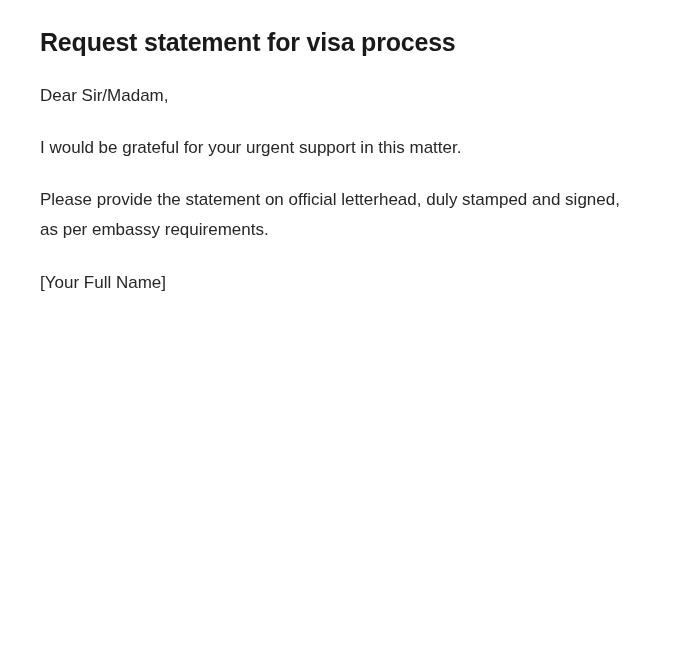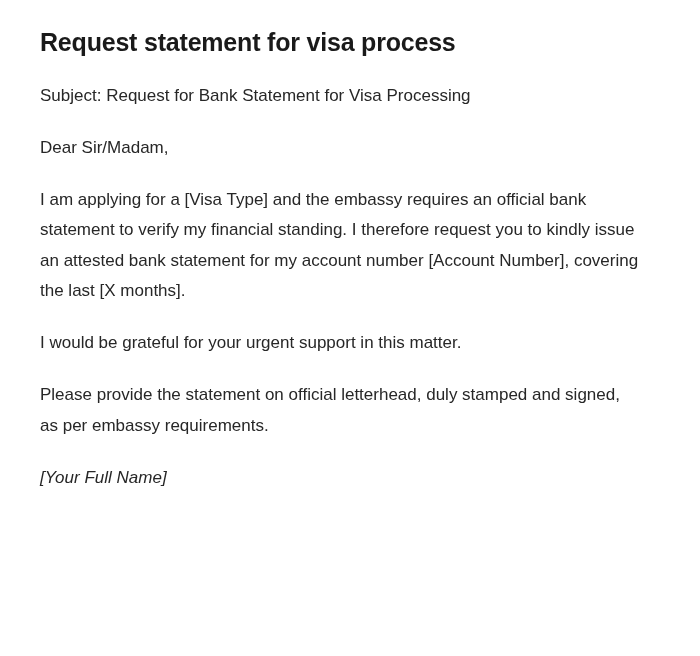--- a/index.html
+++ b/index.html
@@ -32,29 +32,26 @@
   }
   .doc-body p {
     font-size: 17px;
     line-height: 1.78;
     margin: 0 0 22px 0;
     color: #272727;
     max-width: 600px;
   }
   .doc-body p:last-child {
     margin-bottom: 0;
-    font-style: italic;
   }
 </style>
 </head>
 <body>
 
 <div class="page">
   <h1 class="doc-title">Request statement for visa process</h1>
   <div class="doc-body">
-    <p>Subject: Request for Bank Statement for Visa Processing</p>
     <p>Dear Sir/Madam,</p>
-    <p>I am applying for a [Visa Type] and the embassy requires an official bank statement to verify my financial standing. I therefore request you to kindly issue an attested bank statement for my account number [Account Number], covering the last [X months].</p>
     <p>I would be grateful for your urgent support in this matter.</p>
     <p>Please provide the statement on official letterhead, duly stamped and signed, as per embassy requirements.</p>
     <p>[Your Full Name]</p>
   </div>
 </div>
 
 </body></html>

